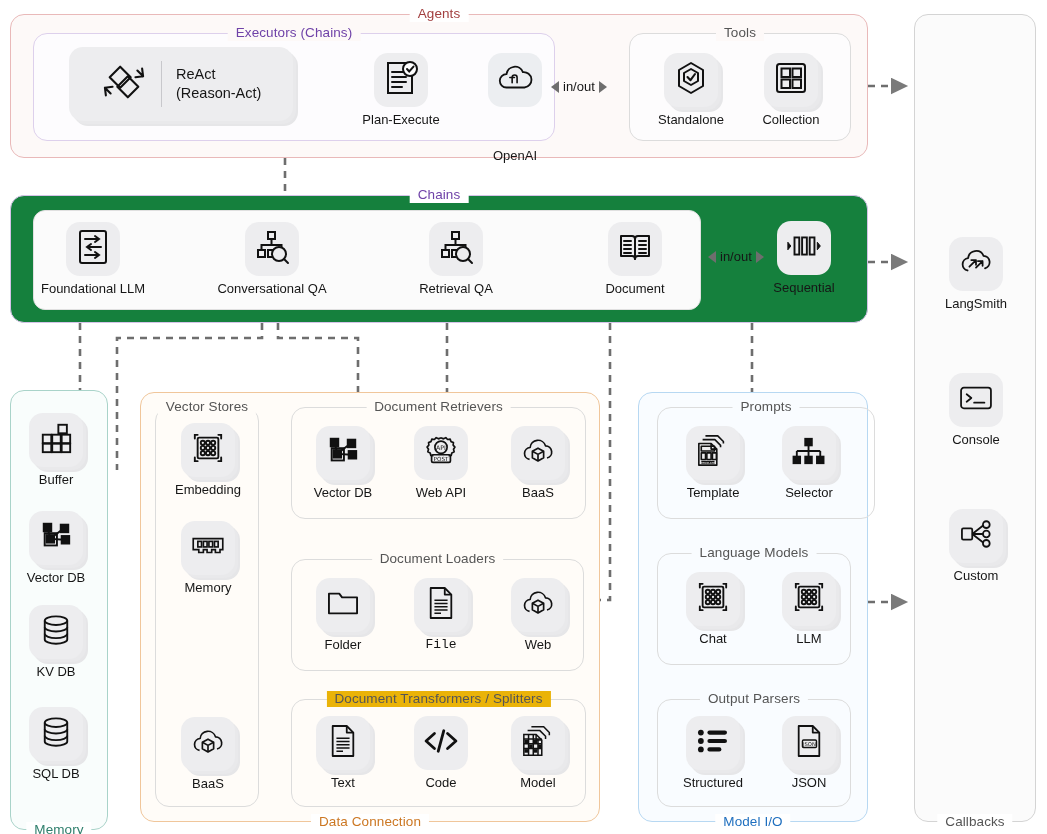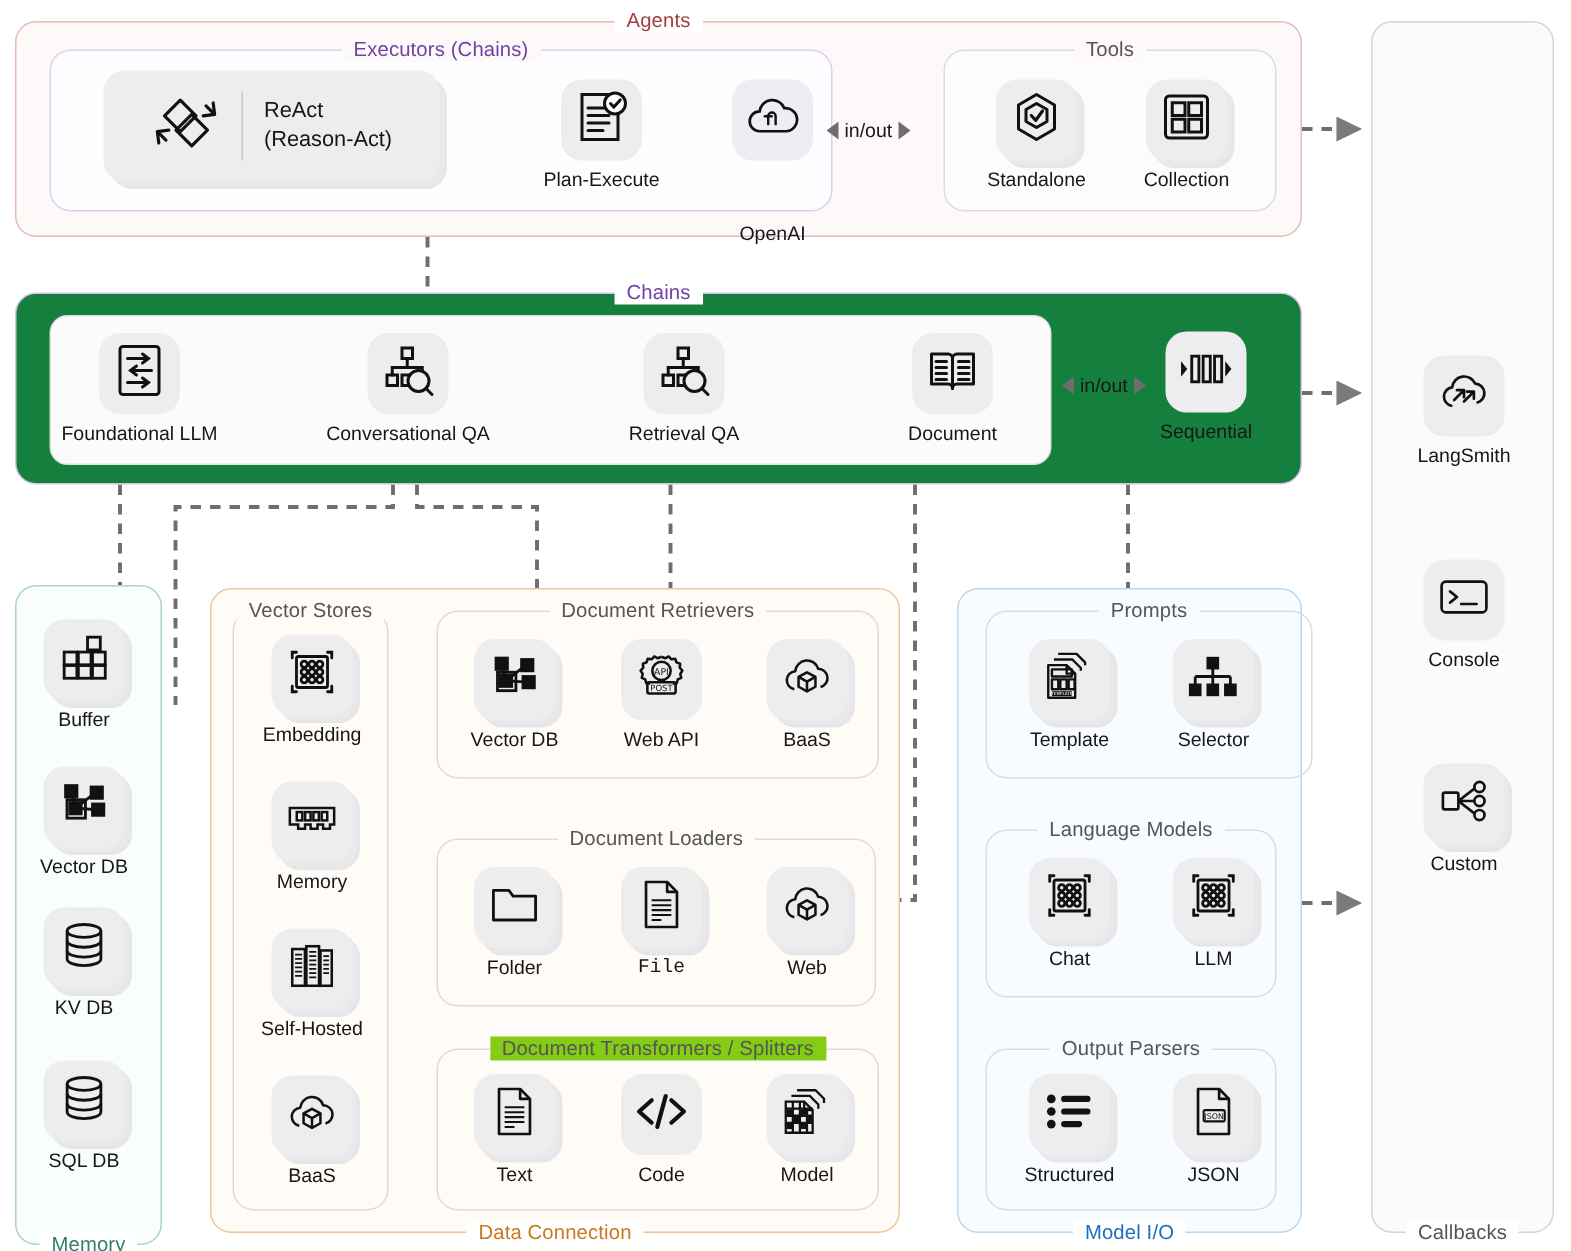--- a/index.html
+++ b/index.html
@@ -447,39 +447,20 @@
                   <rect x="14" y="8" width="4" height="6"></rect>
               <rect x="20" y="8" width="4" height="6"></rect>
                   <rect x="26" y="8" width="4" height="6"></rect>
             </svg>
           </span>
         </div>
           </div>
         <span class="lbl">Memory</span>
       </div>
 
-      <div class="node" style="left:21px; top:211px;">
-        <div class="tilewrap">
-            <div class="stk s1"></div>
-            <div class="stk s2"></div>
-            <div class="tile">
-          <span class="ico">
-            <svg width="32" height="34" viewBox="0 0 34 36" fill="none" stroke="#111" stroke-width="1.8">
-              <rect x="3" y="6" width="9" height="26"></rect>
-              <rect x="13" y="4" width="9" height="28"></rect>
-              <rect x="23" y="7" width="8" height="25"></rect>
-              <path d="M5 10 h5 M5 13 h5 M5 16 h5 M5 19 h5 M5 22 h5 M5 25 h5" stroke-width="1.2"></path>
-              <path d="M15 8 h5 M15 11 h5 M15 14 h5 M15 17 h5 M15 20 h5 M15 23 h5 M15 26 h5" stroke-width="1.2"></path>
-              <path d="M25 11 h4 M25 14 h4 M25 17 h4 M25 20 h4 M25 23 h4" stroke-width="1.2"></path>
-            </svg>
-          </span>
-        </div>
-          </div>
-        <span class="lbl">Self-Hosted</span>
-      </div>
 
       <div class="node" style="left:21px; top:309px;">
         <div class="tilewrap">
             <div class="stk s1"></div>
             <div class="stk s2"></div>
             <div class="tile">
           <span class="ico">
             <svg width="34" height="30" viewBox="0 0 36 32" fill="none" stroke="#111" stroke-width="1.8" stroke-linejoin="round">
               <path d="M9 25 a6.4 6.4 0 0 1 .6-12.7 A8.4 8.4 0 0 1 26 10.5 a6.6 6.6 0 0 1 1.6 13"></path>
               <path d="M18 13 l6 3.3 v7 l-6 3.3 -6-3.3 v-7 z"></path>
@@ -598,21 +579,21 @@
               <path d="M12 16.3 l6 3.3 6-3.3 M18 19.6 v7"></path>
             </svg>
           </span>
         </div>
           </div>
         <span class="lbl">Web</span>
       </div>
     </div>
 
     <div class="grp sub" style="left:150px; top:306px; width:295px; height:108px;">
-      <span class="glabel" style="background:#84cc16;">Document Transformers / Splitters</span>
+      <span class="glabel" style="background:#eab308;">Document Transformers / Splitters</span>
 
       <div class="node" style="left:20px; top:16px;">
         <div class="tilewrap">
             <div class="stk s1"></div>
             <div class="stk s2"></div>
             <div class="tile">
           <span class="ico">
             <svg width="30" height="36" viewBox="0 0 32 38" fill="none" stroke="#111" stroke-width="1.9" stroke-linejoin="round">
               <path d="M5 3 h15 l7 7 v25 H5 z"></path>
               <path d="M20 3 v7 h7"></path>

